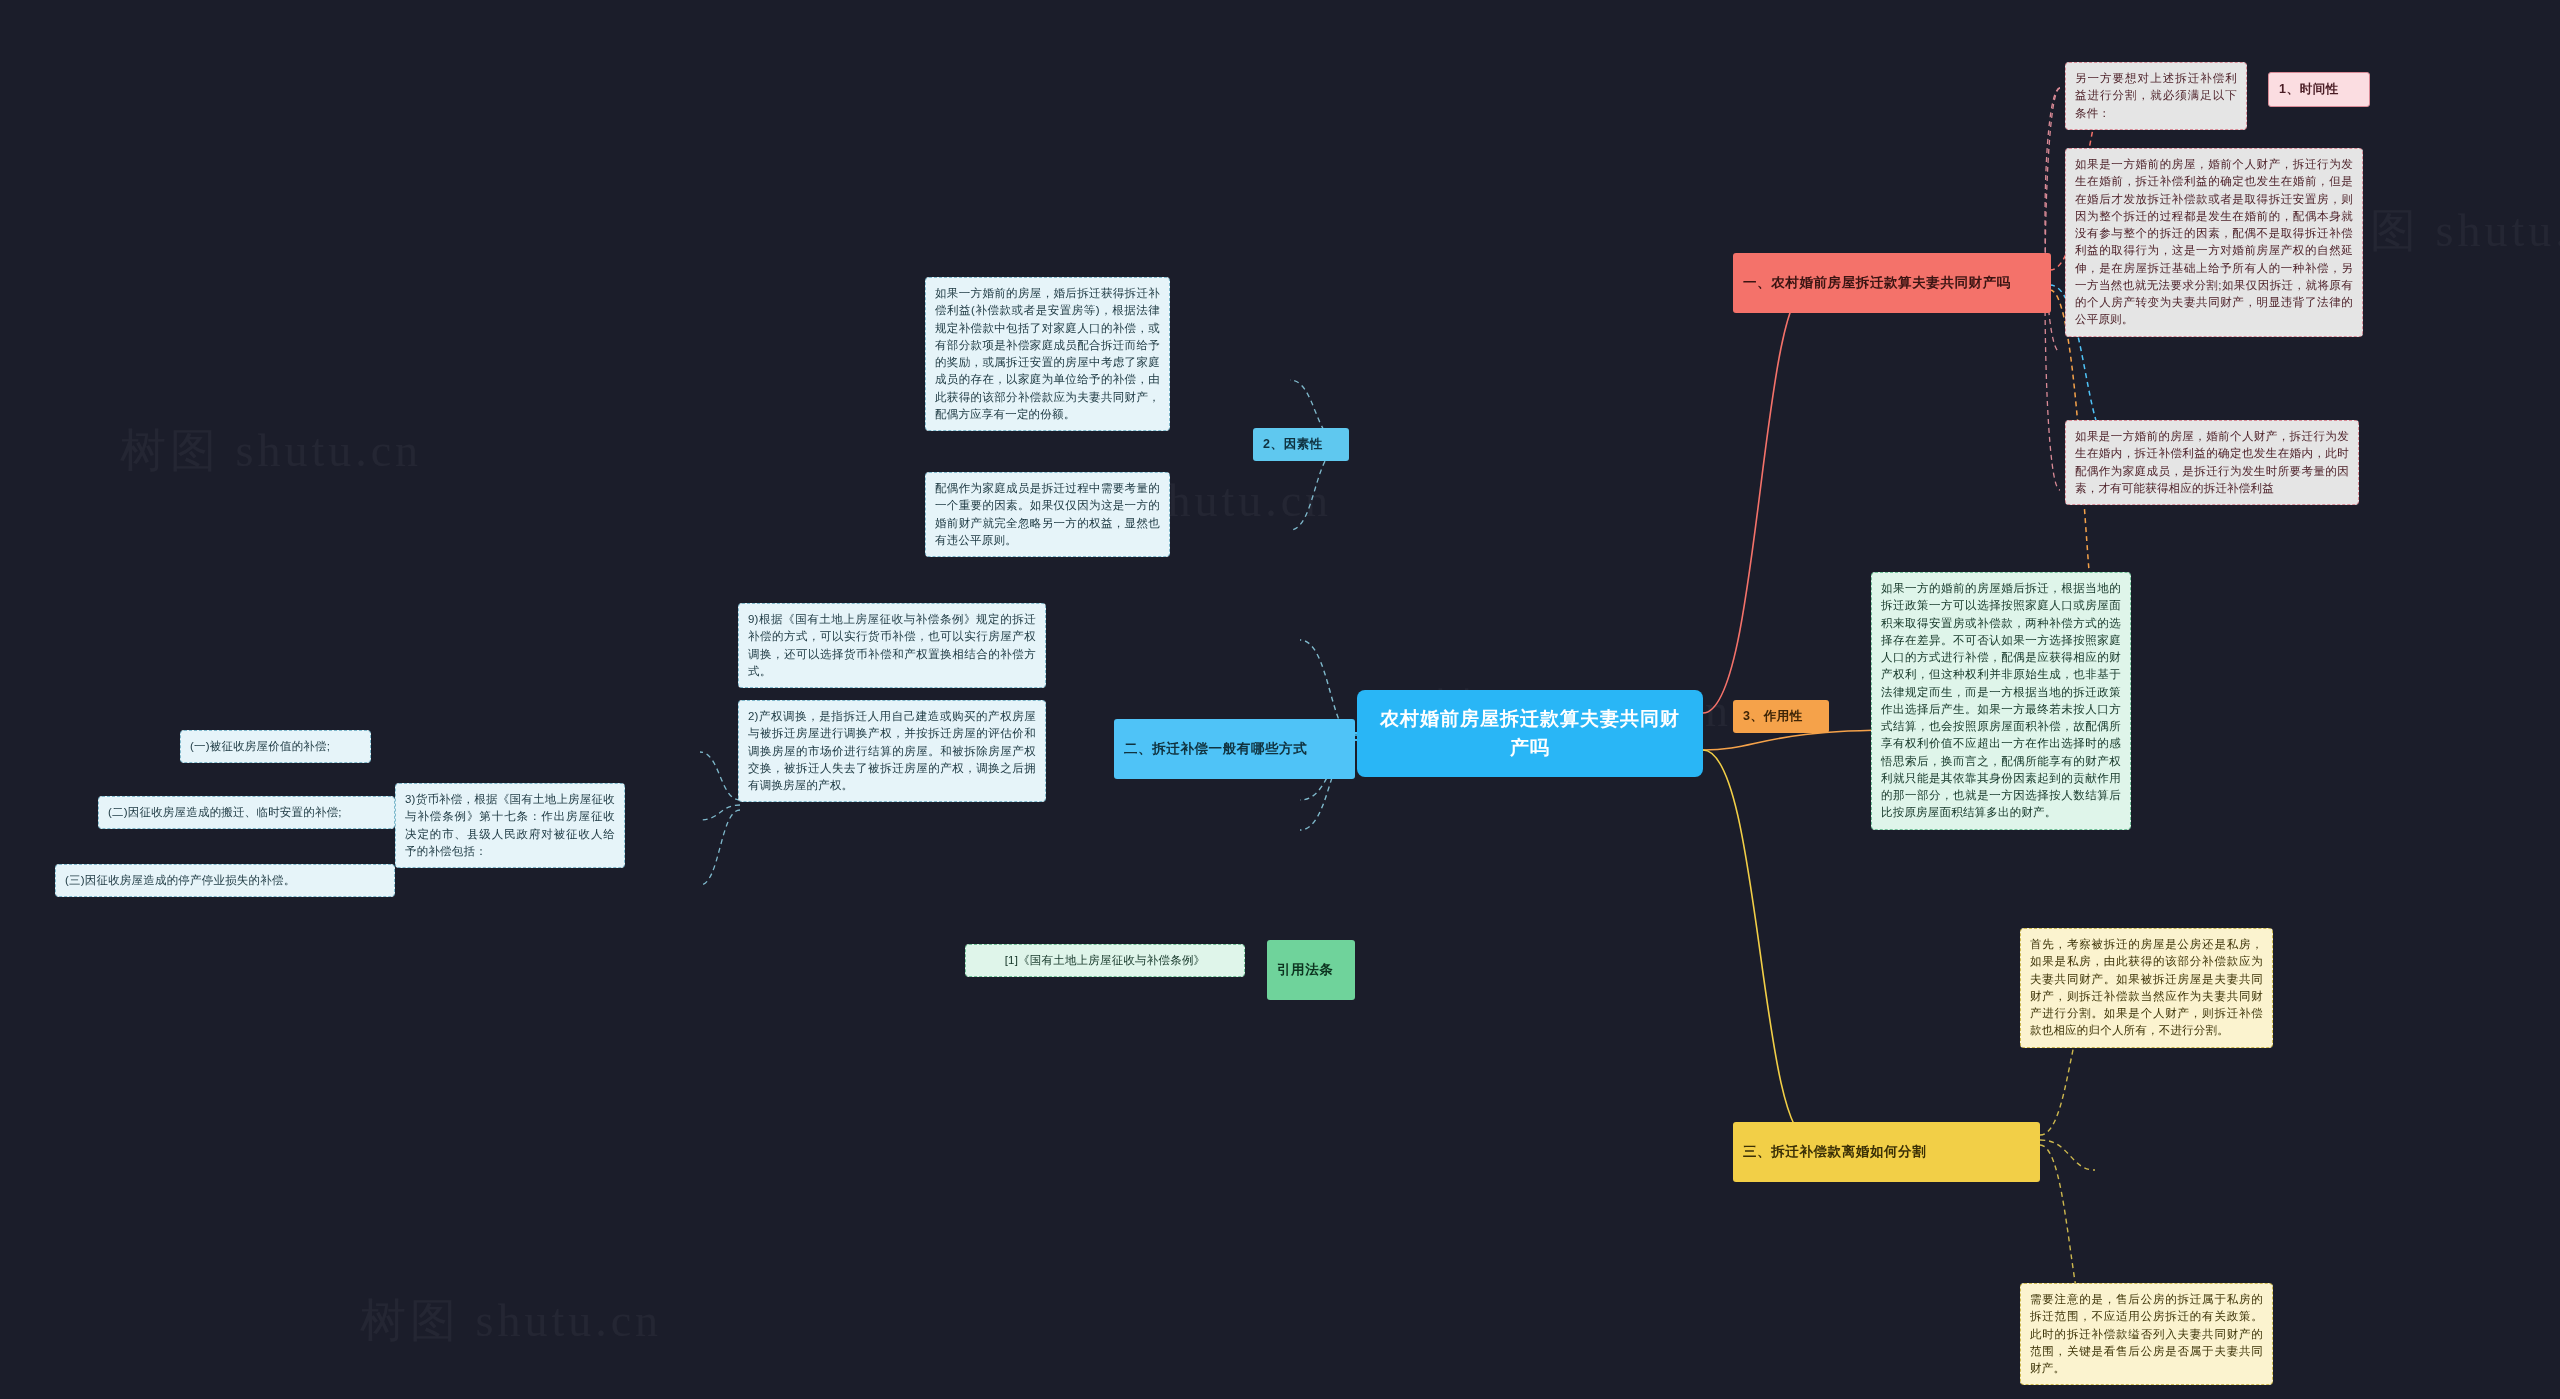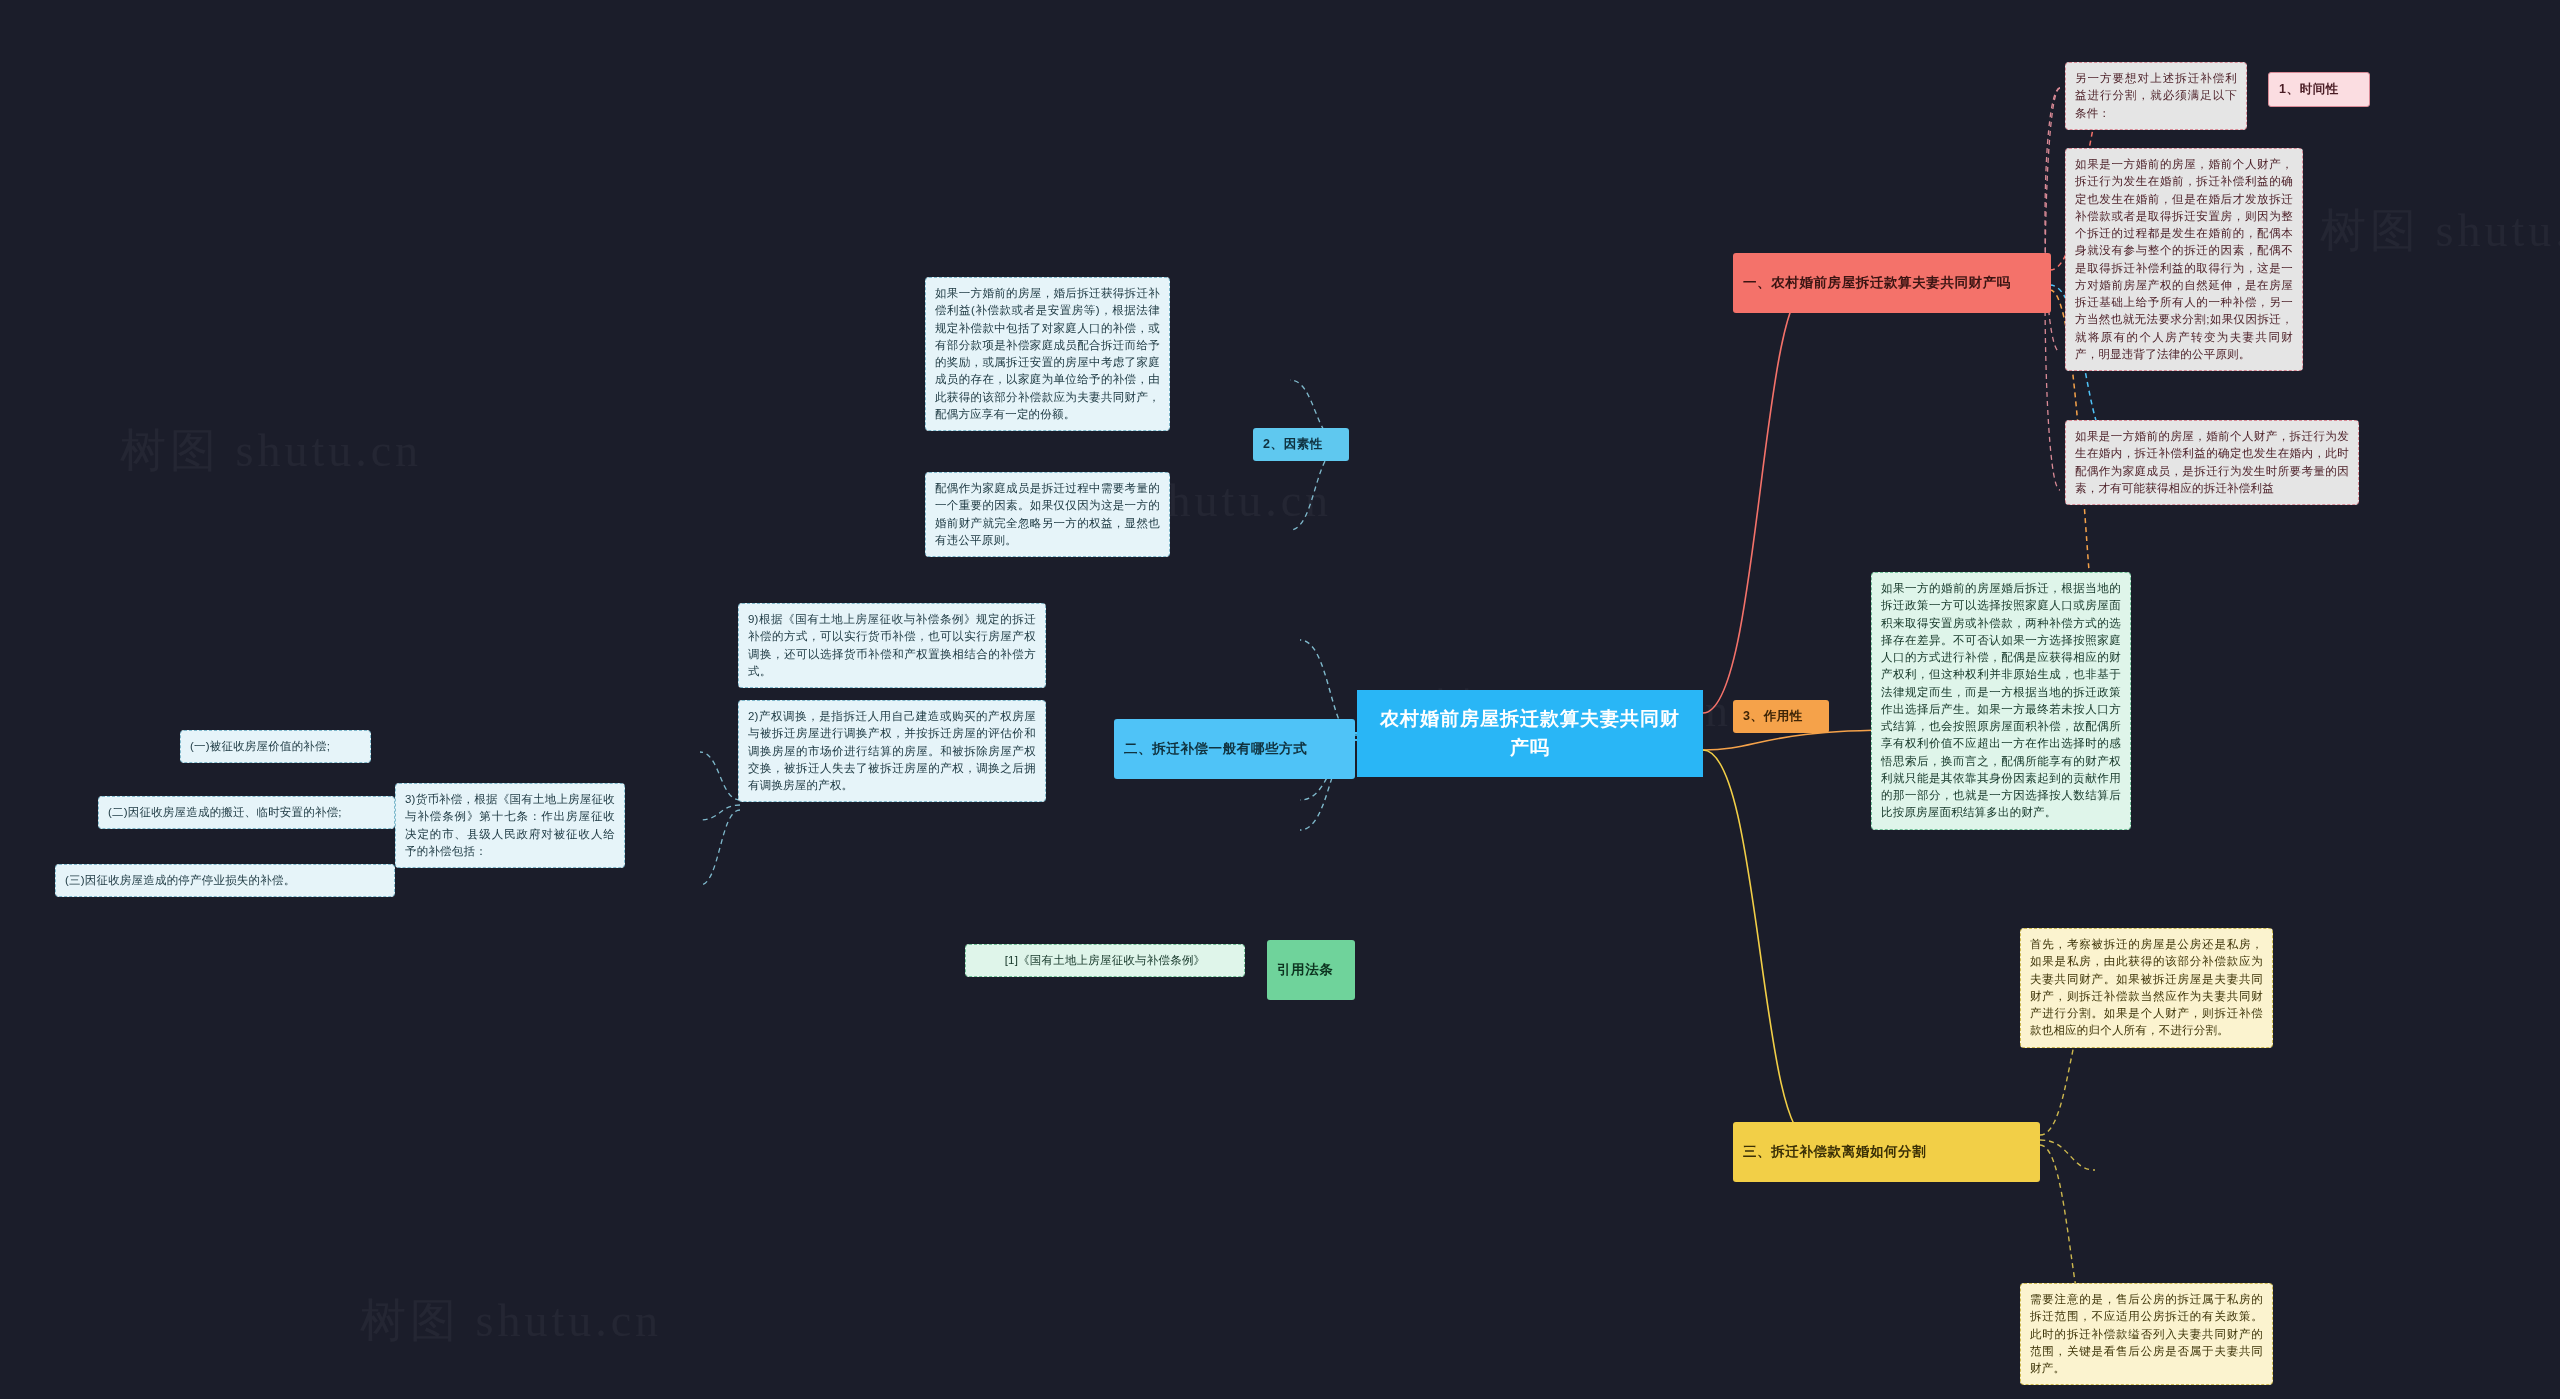--- a/index.html
+++ b/index.html
@@ -40,21 +40,21 @@
     border-radius: 4px;
     padding: 7px 9px;
     line-height: 1.5;
     letter-spacing: 0.2px;
     white-space: pre-wrap;
     word-break: break-all;
   }
   .central {
     background: #29b6f6;
     color: #ffffff;
-    border-radius: 0;
+    border-radius: 8px;
     font-size: 19px;
     font-weight: bold;
     text-align: center;
     line-height: 1.55;
     padding: 14px 16px;
     letter-spacing: 1px;
   }
   .branch {
     font-size: 13.5px;
     font-weight: bold;
@@ -153,21 +153,21 @@
   <div class="node branch b-green" style="left:1267px; top:940px; width:88px;">引用法条</div>
 
   <div class="node sub" style="left:2268px; top:72px; width:102px; background:#fbdde1; color:#4a1d25; border:1px solid #d98a96;">1、时间性</div>
 
   <div class="node sub s-blue" style="left:1253px; top:428px; width:96px;">2、因素性</div>
 
   <div class="node sub s-orange" style="left:1733px; top:700px; width:96px;">3、作用性</div>
 
   <div class="node leaf l-pink" style="left:2065px; top:62px; width:182px;">另一方要想对上述拆迁补偿利益进行分割，就必须满足以下条件：</div>
 
-  <div class="node leaf l-pink" style="left:2065px; top:148px; width:238px;">如果是一方婚前的房屋，婚前个人财产，拆迁行为发生在婚前，拆迁补偿利益的确定也发生在婚前，但是在婚后才发放拆迁补偿款或者是取得拆迁安置房，则因为整个拆迁的过程都是发生在婚前的，配偶本身就没有参与整个的拆迁的因素，配偶不是取得拆迁补偿利益的取得行为，这是一方对婚前房屋产权的自然延伸，是在房屋拆迁基础上给予所有人的一种补偿，另一方当然也就无法要求分割;如果仅因拆迁，就将原有的个人房产转变为夫妻共同财产，明显违背了法律的公平原则。</div>
+  <div class="node leaf l-pink" style="left:2065px; top:148px; width:298px;">如果是一方婚前的房屋，婚前个人财产，拆迁行为发生在婚前，拆迁补偿利益的确定也发生在婚前，但是在婚后才发放拆迁补偿款或者是取得拆迁安置房，则因为整个拆迁的过程都是发生在婚前的，配偶本身就没有参与整个的拆迁的因素，配偶不是取得拆迁补偿利益的取得行为，这是一方对婚前房屋产权的自然延伸，是在房屋拆迁基础上给予所有人的一种补偿，另一方当然也就无法要求分割;如果仅因拆迁，就将原有的个人房产转变为夫妻共同财产，明显违背了法律的公平原则。</div>
 
   <div class="node leaf l-pink" style="left:2065px; top:420px; width:294px;">如果是一方婚前的房屋，婚前个人财产，拆迁行为发生在婚内，拆迁补偿利益的确定也发生在婚内，此时配偶作为家庭成员，是拆迁行为发生时所要考量的因素，才有可能获得相应的拆迁补偿利益</div>
 
   <div class="node leaf l-plain" style="left:925px; top:277px; width:245px;">如果一方婚前的房屋，婚后拆迁获得拆迁补偿利益(补偿款或者是安置房等)，根据法律规定补偿款中包括了对家庭人口的补偿，或有部分款项是补偿家庭成员配合拆迁而给予的奖励，或属拆迁安置的房屋中考虑了家庭成员的存在，以家庭为单位给予的补偿，由此获得的该部分补偿款应为夫妻共同财产，配偶方应享有一定的份额。</div>
 
   <div class="node leaf l-plain" style="left:925px; top:472px; width:245px;">配偶作为家庭成员是拆迁过程中需要考量的一个重要的因素。如果仅仅因为这是一方的婚前财产就完全忽略另一方的权益，显然也有违公平原则。</div>
 
   <div class="node leaf l-mint" style="left:1871px; top:572px; width:260px;">如果一方的婚前的房屋婚后拆迁，根据当地的拆迁政策一方可以选择按照家庭人口或房屋面积来取得安置房或补偿款，两种补偿方式的选择存在差异。不可否认如果一方选择按照家庭人口的方式进行补偿，配偶是应获得相应的财产权利，但这种权利并非原始生成，也非基于法律规定而生，而是一方根据当地的拆迁政策作出选择后产生。如果一方最终若未按人口方式结算，也会按照原房屋面积补偿，故配偶所享有权利价值不应超出一方在作出选择时的感悟思索后，换而言之，配偶所能享有的财产权利就只能是其依靠其身份因素起到的贡献作用的那一部分，也就是一方因选择按人数结算后比按原房屋面积结算多出的财产。</div>
 
   <div class="node leaf l-yellow" style="left:2020px; top:928px; width:253px;">首先，考察被拆迁的房屋是公房还是私房，如果是私房，由此获得的该部分补偿款应为夫妻共同财产。如果被拆迁房屋是夫妻共同财产，则拆迁补偿款当然应作为夫妻共同财产进行分割。如果是个人财产，则拆迁补偿款也相应的归个人所有，不进行分割。</div>

